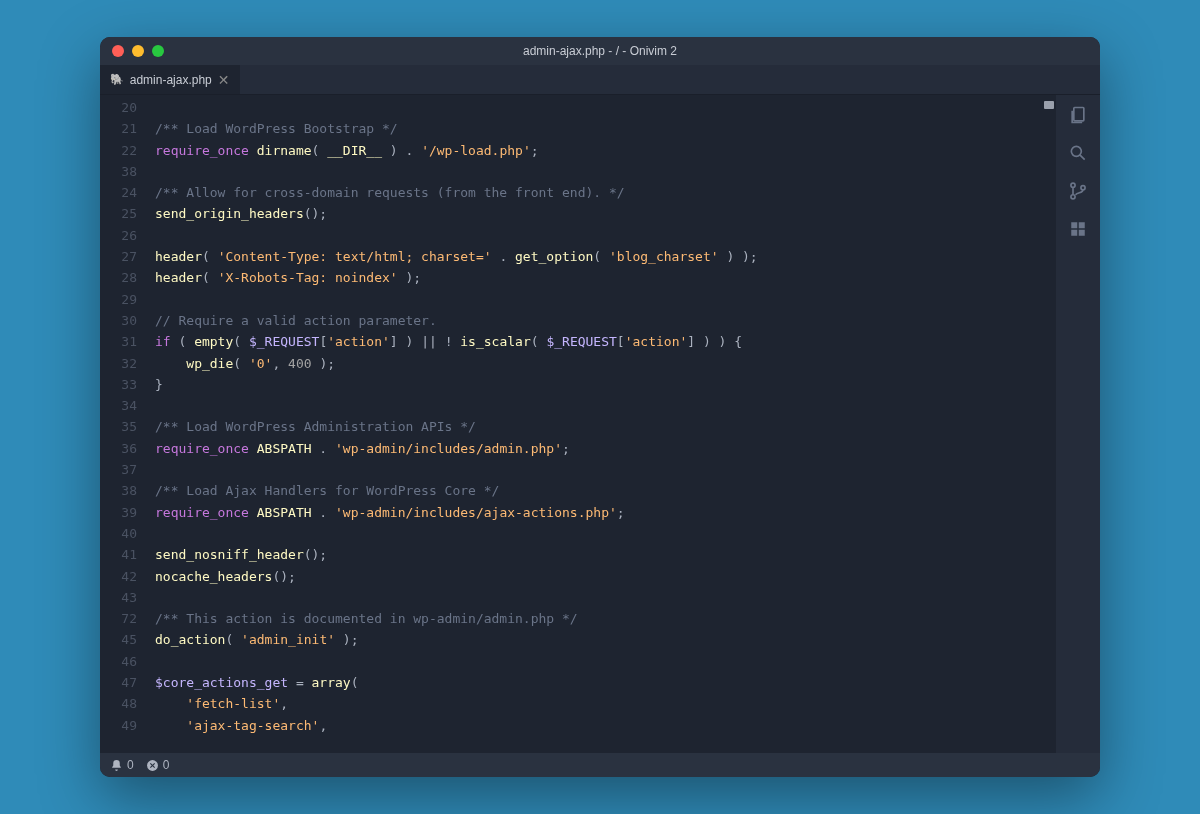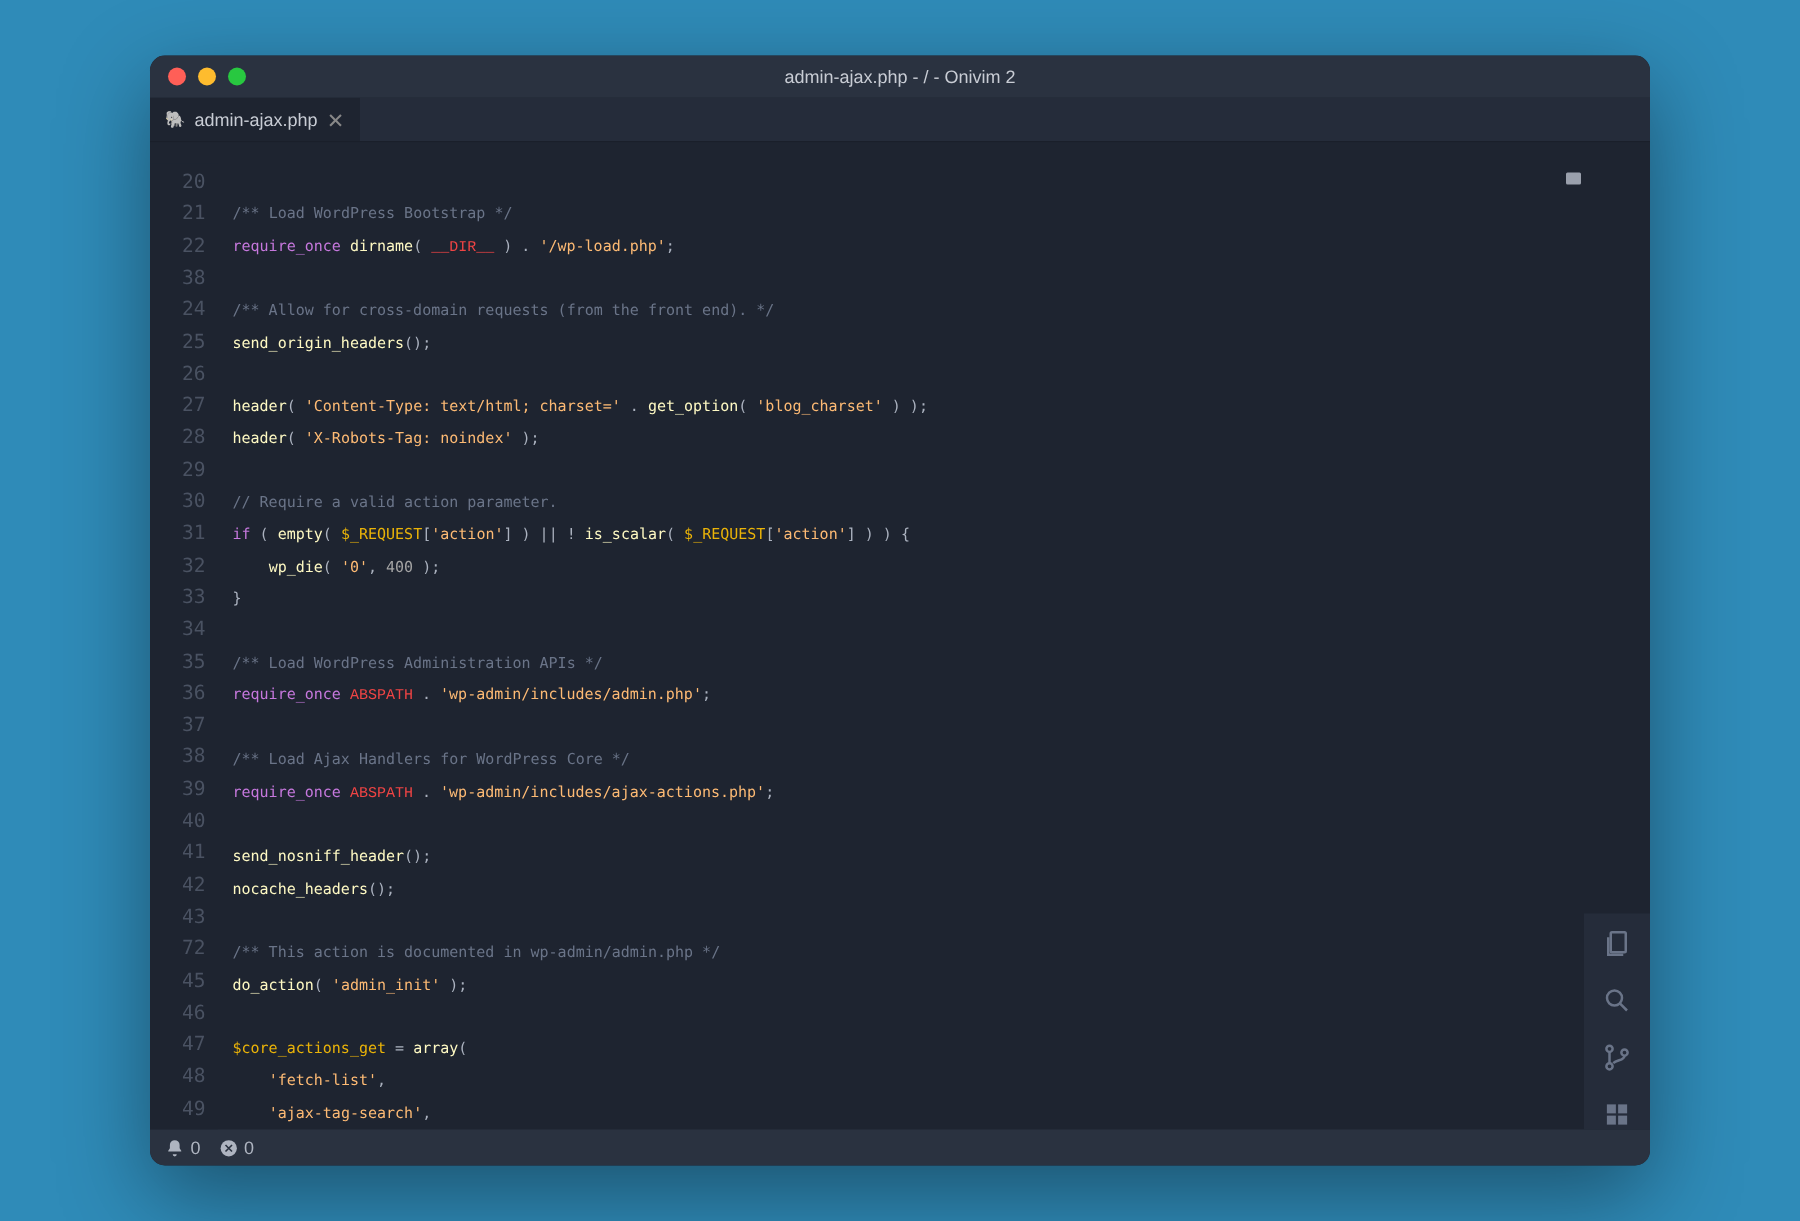--- a/index.html
+++ b/index.html
@@ -64,21 +64,20 @@
   font-size: 12px;
   color: #c8ccd4;
   cursor: pointer;
 }
 .tab-icon { color: #b46fc7; font-size: 11px; }
 .tab-close { color: #888; font-size: 14px; cursor: pointer; }
 .body {
   flex: 1;
   display: flex;
   overflow: hidden;
-  align-items: flex-end;
 }
 .editor-wrap {
   flex: 1;
   display: flex;
   overflow: hidden;
   position: relative;
 }
 .gutter {
   width: 45px;
   background: #1e2430;
@@ -89,21 +88,21 @@
   font-family: "Menlo", "Consolas", monospace;
   font-size: 13px;
   line-height: 21.3px;
   user-select: none;
 }
 .code {
   flex: 1;
   padding-left: 10px;
   padding-top: 2px;
   font-family: "Menlo", "Consolas", monospace;
-  font-size: 10px;
+  font-size: 13px;
   line-height: 21.3px;
   color: #abb2bf;
   white-space: pre;
   overflow: hidden;
 }
 .minimap {
   width: 12px;
   position: relative;
 }
 .minimap-thumb {
@@ -155,24 +154,24 @@
   padding: 0 10px;
   height: 24px;
   display: flex;
   align-items: center;
   font-size: 12px;
 }
 
 .c-comment { color: #6a7488; }
 .c-keyword { color: #c678dd; }
 .c-func { color: #fef9c3; }
-.c-const { color: #ef4444; font-family: Liberation Mono, monospace; }
+.c-const { color: #fef9c3; }
 .c-string { color: #fdba74; }
 .c-punct { color: #abb2bf; }
-.c-var { color: #eab308; }
+.c-var { color: #c4b5fd; }
 .c-num { color: #a3a3a3; }
 </style>
 </head>
 <body>
 
 <div class="window">
   <div class="titlebar">
     <div class="traffic-lights">
       <div class="traffic-light tl-red"></div>
       <div class="traffic-light tl-yellow"></div>

